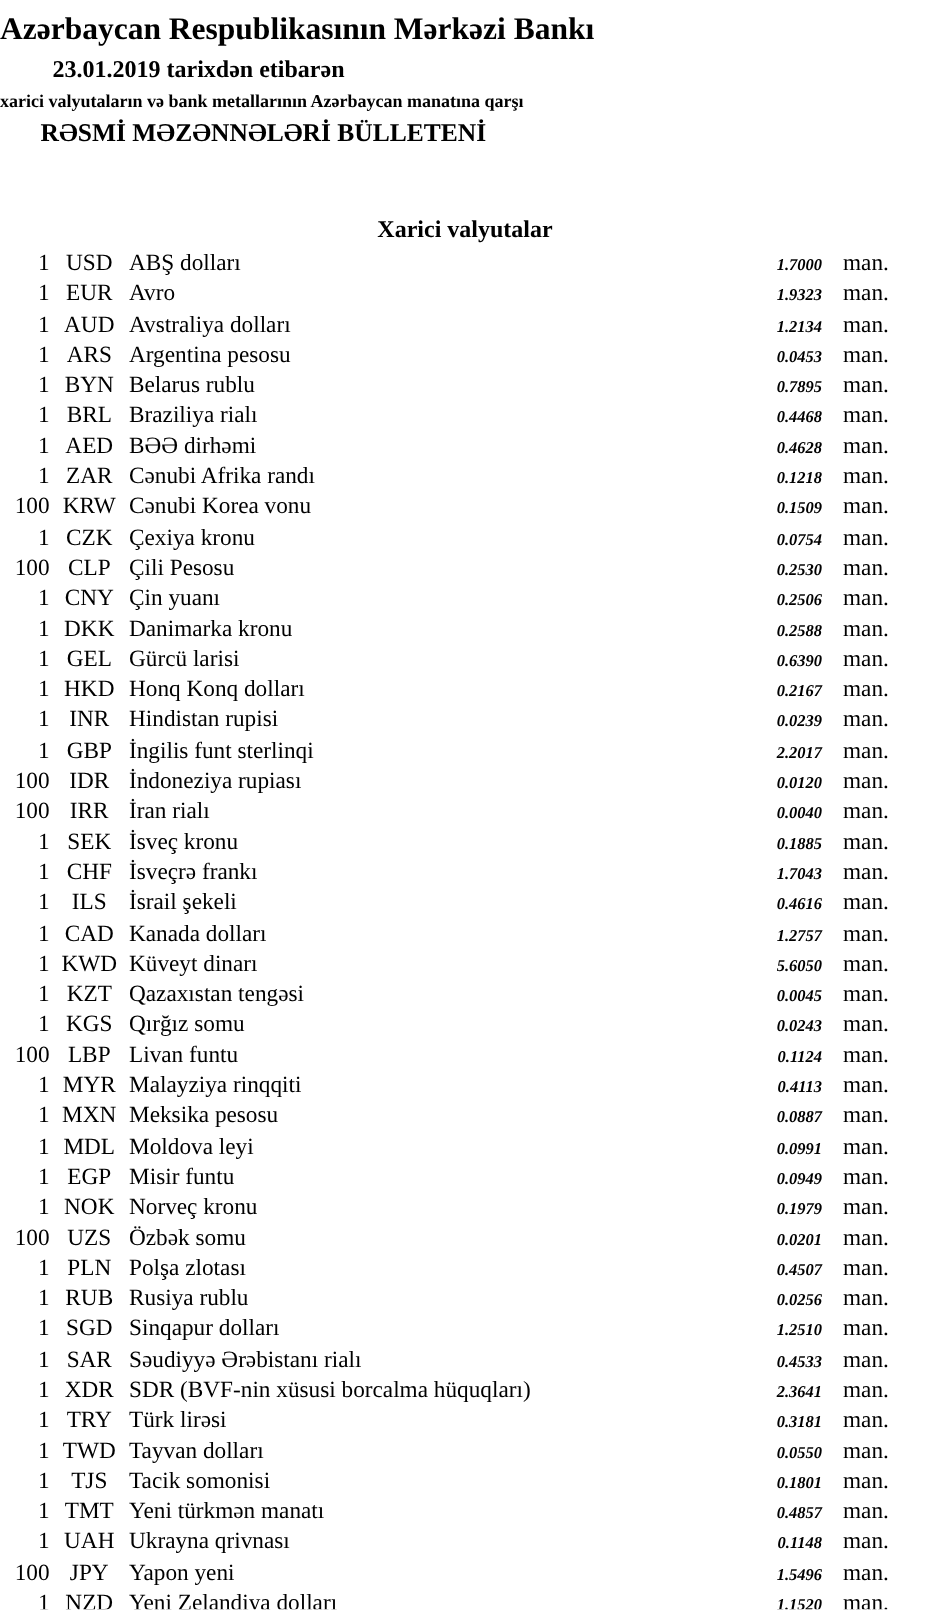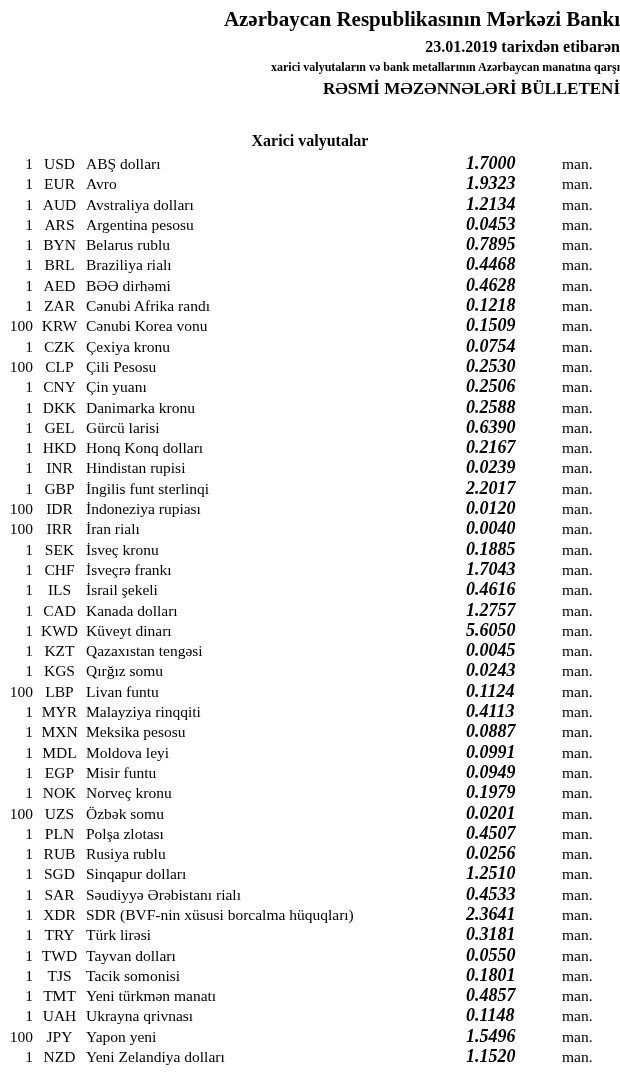--- a/index.html
+++ b/index.html
@@ -9,46 +9,47 @@
   }
   .page {
     position: relative;
     width: 620px;
     height: 1073px;
     background: #ffffff;
     color: #000000;
     font-family: "Liberation Serif", serif;
     overflow: hidden;
   }
-  .hdr { text-align: right; font-weight: bold; }
+  .hdr { text-align: left; font-weight: bold; }
   .title {
     font-size: 21px;
     line-height: 26px;
     padding-top: 6px;
   }
   .date-line {
     font-size: 16px;
     line-height: 21px;
     margin-top: 4px;
+    padding-left: 35px;
   }
   .subtitle {
     font-size: 12px;
     line-height: 21px;
   }
   .bulletin-title {
     font-size: 17px;
     line-height: 22px;
     margin-left: 27px;
   }
   .section-title {
     text-align: center;
     font-weight: bold;
     font-size: 16px;
     line-height: 20px;
-    margin-top: 31px;
+    margin-top: 44px;
   }
   .rates-table {
     margin-top: 2px;
   }
   .row {
     display: flex;
     align-items: baseline;
     height: 20.3px;
     line-height: 20.3px;
     font-size: 15.5px;
@@ -63,24 +64,24 @@
     width: 53px;
     text-align: center;
     flex: 0 0 auto;
   }
   .name {
     flex: 1 1 auto;
     overflow: hidden;
   }
   .rate {
     width: 82px;
-    text-align: left;
+    text-align: right;
     font-weight: bold;
     font-style: italic;
-    font-size: 18px;
+    font-size: 11px;
     flex: 0 0 auto;
   }
   .unit {
     width: 72px;
     padding-left: 14px;
     box-sizing: border-box;
     flex: 0 0 auto;
   }
 </style>
 </head>

